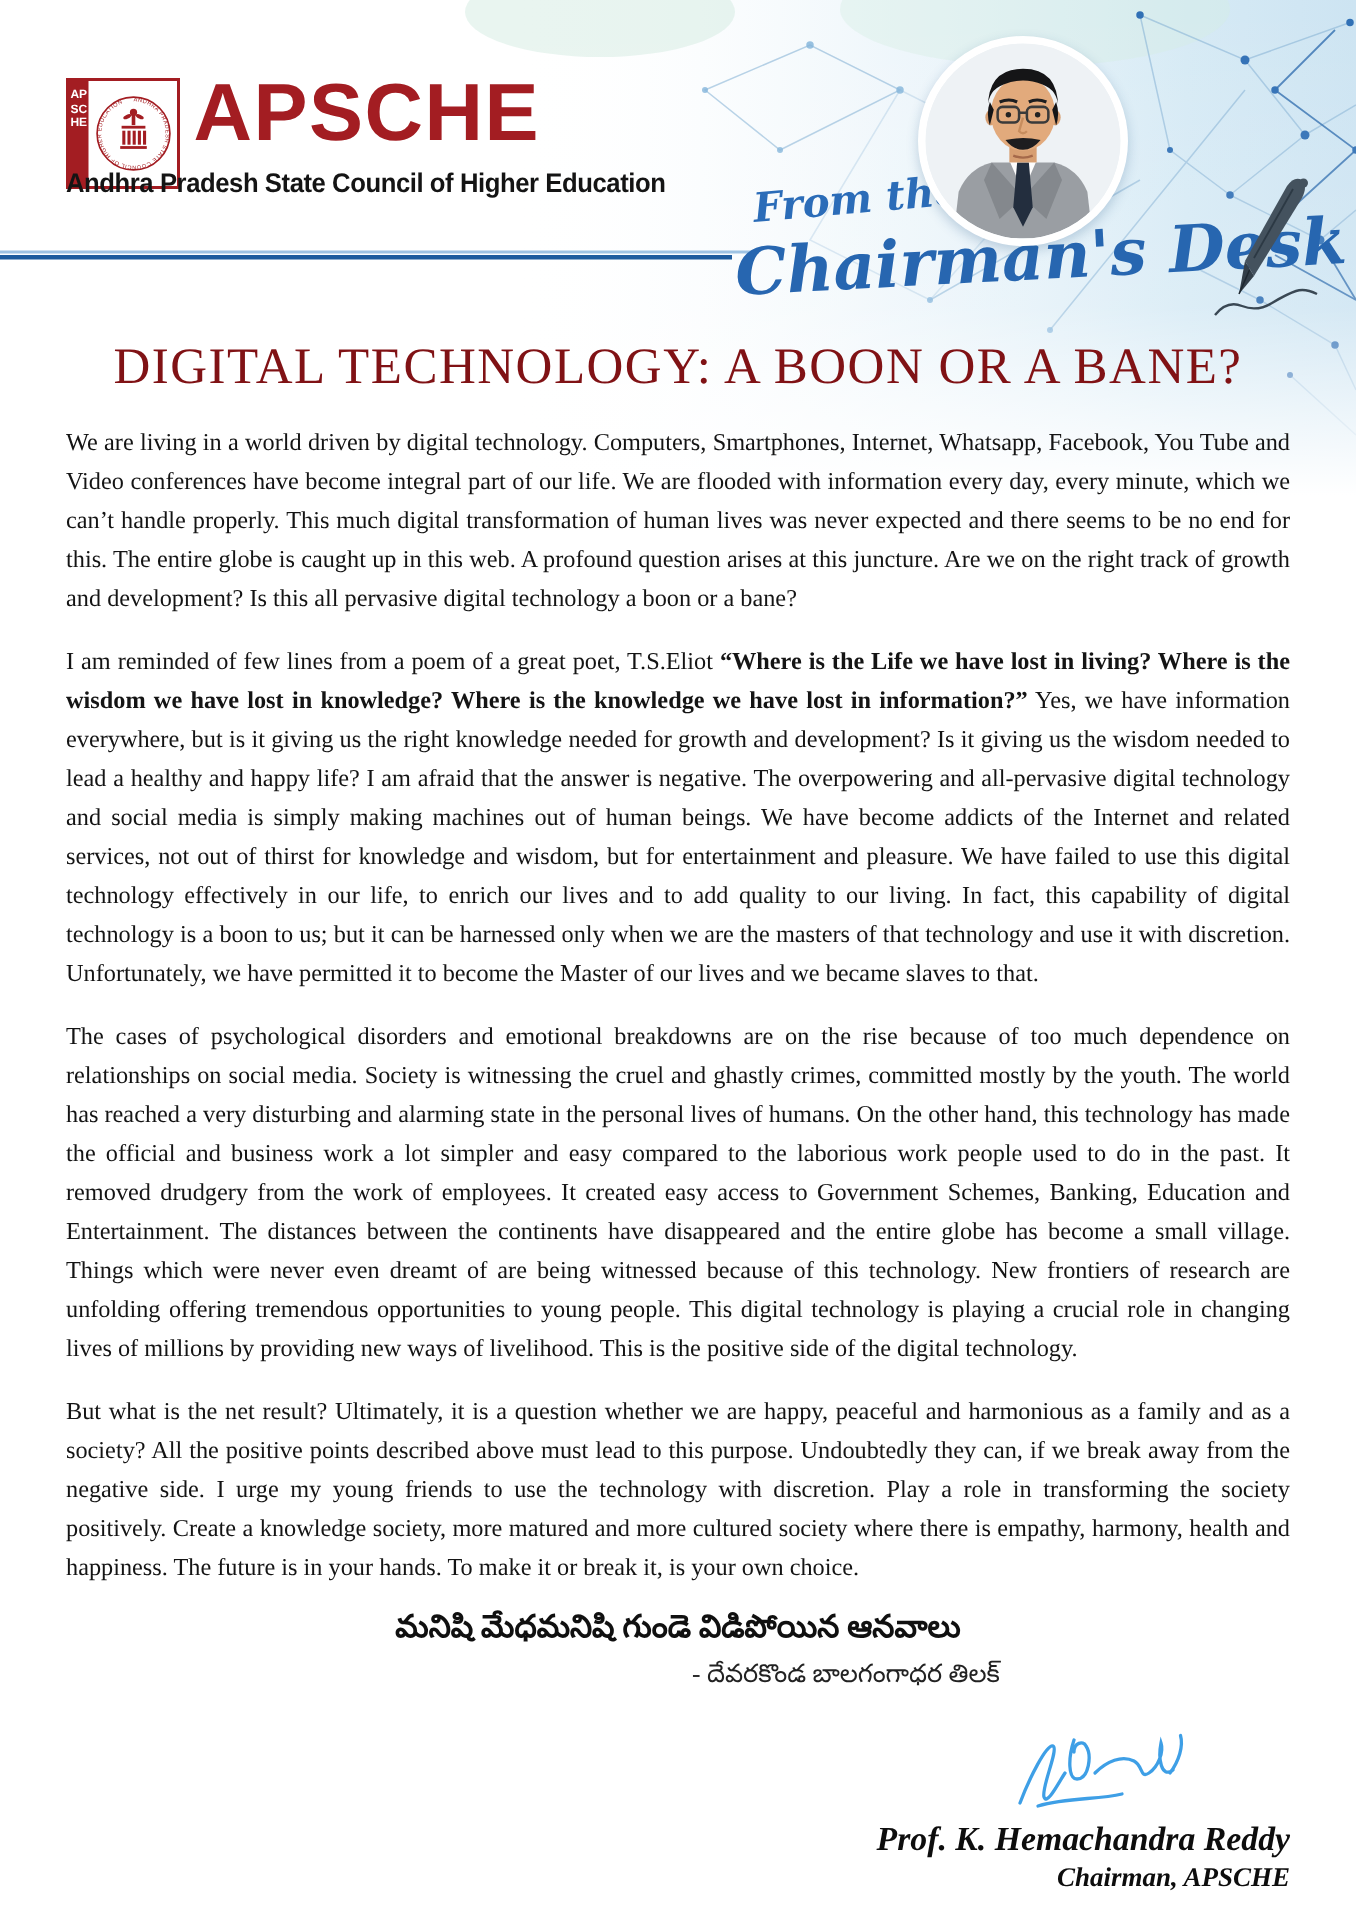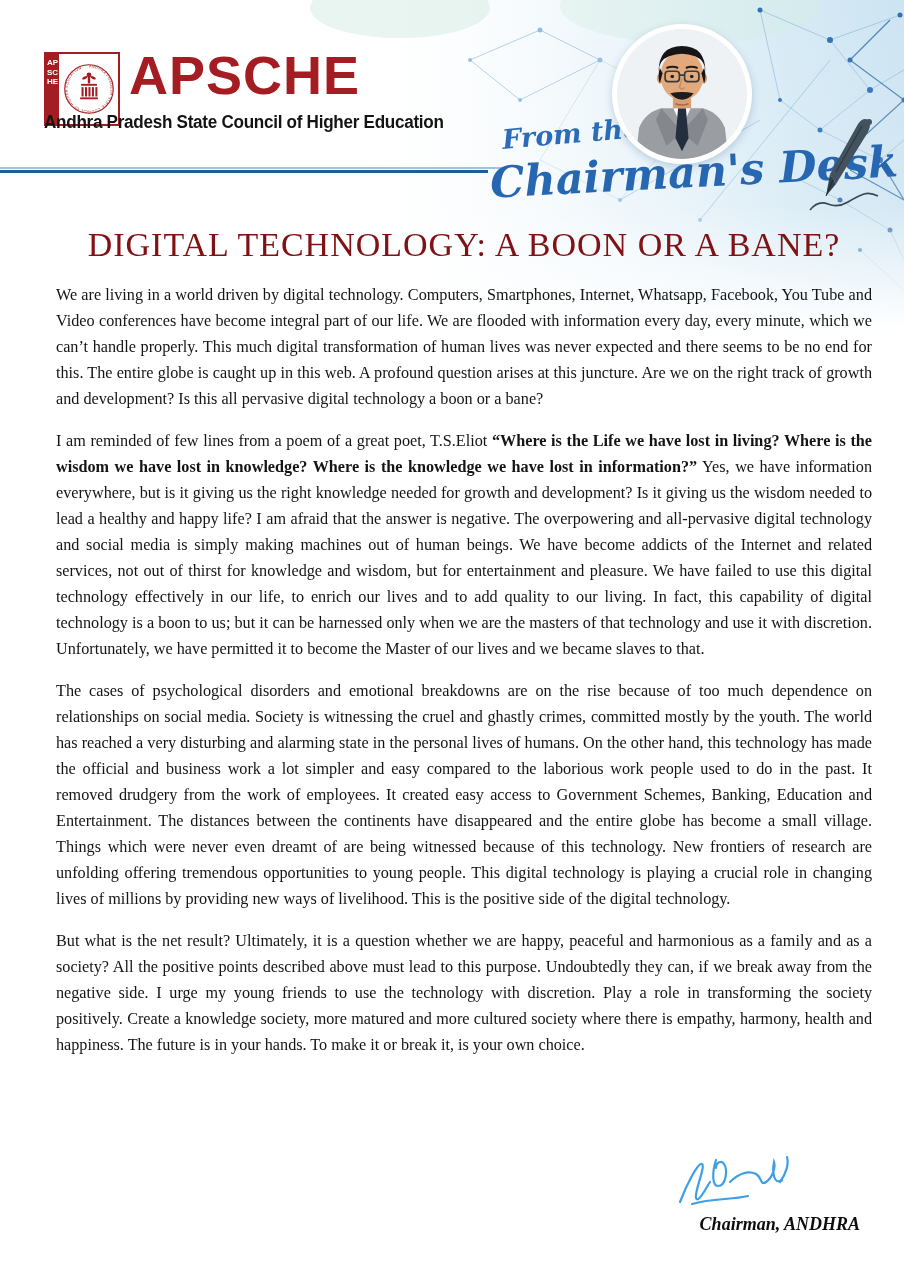--- a/index.html
+++ b/index.html
@@ -47,21 +47,21 @@
     font-style:italic;font-weight:bold;font-size:27px;color:#2B6CB8;
     transform:rotate(-5deg);
   }
   .script-desk{
     position:absolute;left:490px;top:147px;font-family:"DejaVu Serif", serif;
     font-style:italic;font-weight:bold;font-size:43px;color:#2766B0;
     transform:rotate(-3deg);white-space:nowrap;
   }
   .pen{position:absolute;left:806px;top:110px;width:96px;height:112px;}
   
-  .article{position:absolute;left:56px;top:222px;width:816px;color:#141414;}
+  .article{position:absolute;left:44px;top:222px;width:816px;color:#141414;}
   .article h1{
     margin:4px 0 18px;text-align:center;font-weight:normal;
     font-size:34px;letter-spacing:1px;color:#801215;font-family:"Liberation Serif", serif;
   }
   .article p{
     margin:16px 0 14px;text-align:justify;font-size:16.2px;line-height:26px;
   }
   .article p b{font-weight:bold;}
   
   .quote{margin-top:12px;text-align:center;}
@@ -217,26 +217,31 @@
   </div>
 </div>
 
 <div class="article">
   <h1>DIGITAL TECHNOLOGY: A BOON OR A BANE?</h1>
   <p>We are living in a world driven by digital technology. Computers, Smartphones, Internet, Whatsapp, Facebook, You Tube and Video conferences have become integral part of our life. We are flooded with information every day, every minute, which we can’t handle properly. This much digital transformation of human lives was never expected and there seems to be no end for this. The entire globe is caught up in this web. A profound question arises at this juncture. Are we on the right track of growth and development? Is this all pervasive digital technology a boon or a bane?</p>
   <p><span>I am reminded of few lines from a poem of a great poet, T.S.Eliot </span><b>“Where is the Life we have lost in living? Where is the wisdom we have lost in knowledge? Where is the knowledge we have lost in information?”</b><span> Yes, we have information everywhere, but is it giving us the right knowledge needed for growth and development? Is it giving us the wisdom needed to lead a healthy and happy life? I am afraid that the answer is negative. The overpowering and all-pervasive digital technology and social media is simply making machines out of human beings. We have become addicts of the Internet and related services, not out of thirst for knowledge and wisdom, but for entertainment and pleasure. We have failed to use this digital technology effectively in our life, to enrich our lives and to add quality to our living. In fact, this capability of digital technology is a boon to us; but it can be harnessed only when we are the masters of that technology and use it with discretion. Unfortunately, we have permitted it to become the Master of our lives and we became slaves to that.</span></p>
   <p>The cases of psychological disorders and emotional breakdowns are on the rise because of too much dependence on relationships on social media. Society is witnessing the cruel and ghastly crimes, committed mostly by the youth. The world has reached a very disturbing and alarming state in the personal lives of humans. On the other hand, this technology has made the official and business work a lot simpler and easy compared to the laborious work people used to do in the past. It removed drudgery from the work of employees. It created easy access to Government Schemes, Banking, Education and Entertainment. The distances between the continents have disappeared and the entire globe has become a small village. Things which were never even dreamt of are being witnessed because of this technology. New frontiers of research are unfolding offering tremendous opportunities to young people. This digital technology is playing a crucial role in changing lives of millions by providing new ways of livelihood. This is the positive side of the digital technology.</p>
   <p>But what is the net result? Ultimately, it is a question whether we are happy, peaceful and harmonious as a family and as a society? All the positive points described above must lead to this purpose. Undoubtedly they can, if we break away from the negative side. I urge my young friends to use the technology with discretion. Play a role in transforming the society positively. Create a knowledge society, more matured and more cultured society where there is empathy, harmony, health and happiness. The future is in your hands. To make it or break it, is your own choice.</p>
 
+  <div class="quote">
+    <div class="quote-line">మనిషి మేధమనిషి గుండె విడిపోయిన ఆనవాలు</div>
+    <div class="quote-attr">- దేవరకొండ బాలగంగాధర తిలక్</div>
+  </div>
 </div>
 
 <div class="sign-block">
   <svg class="sign-scribble" viewBox="0 0 132 56" xmlns="http://www.w3.org/2000/svg">
     <g stroke="#3E9FE6" stroke-width="2.2" fill="none" stroke-linecap="round">
       <path d="M8 50 C14 34 26 10 30 12 C34 14 22 40 24 46 C26 52 34 36 38 30"></path>
       <path d="M44 8 C40 20 40 34 46 34 C54 34 56 18 52 12 C50 8 44 10 44 16"></path>
       <path d="M58 30 C66 22 76 18 84 22 C90 25 88 34 94 30 C100 26 104 16 102 10 C100 20 102 34 110 28"></path>
       <path d="M108 30 C114 22 117 12 115 5"></path>
       <path d="M20 52 C40 46 60 48 76 44"></path>
     </g>
   </svg>
-  <div class="sign-title">Chairman, ANDHRA</div>
+  <div class="sign-name">Prof. K. Hemachandra Reddy</div>
+  <div class="sign-title">Chairman, APSCHE</div>
 </div>
 
 </body></html>

